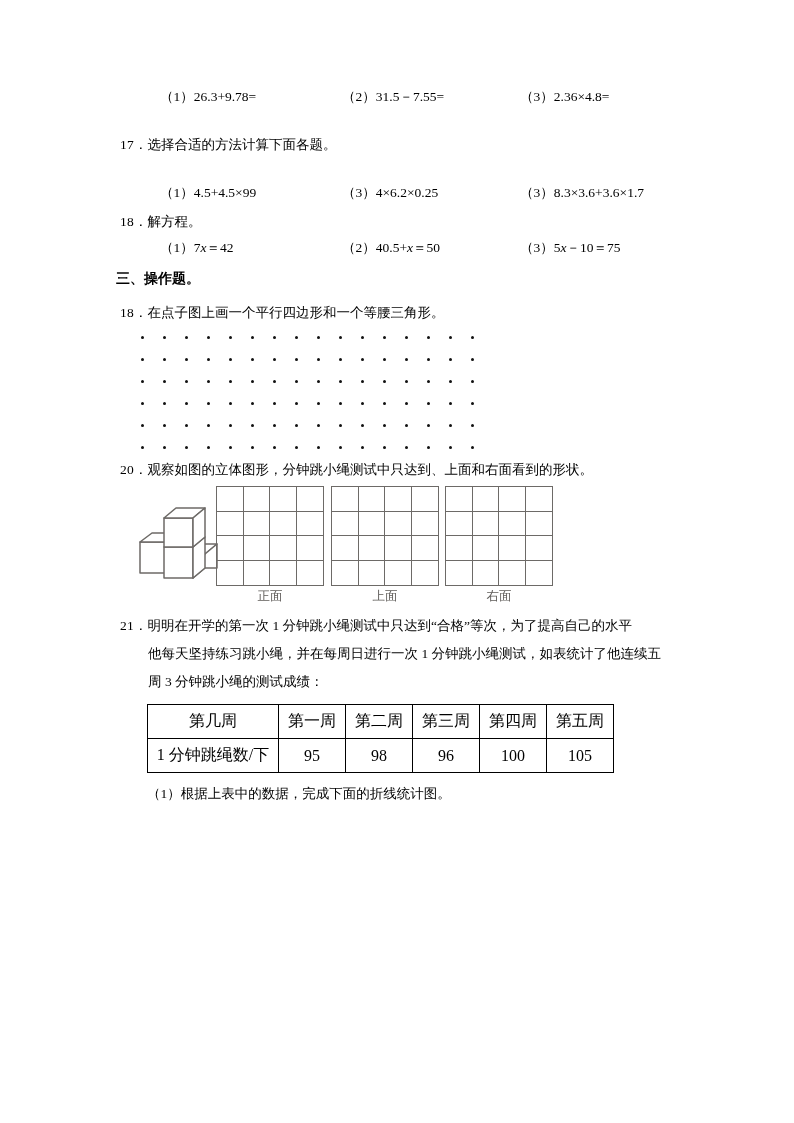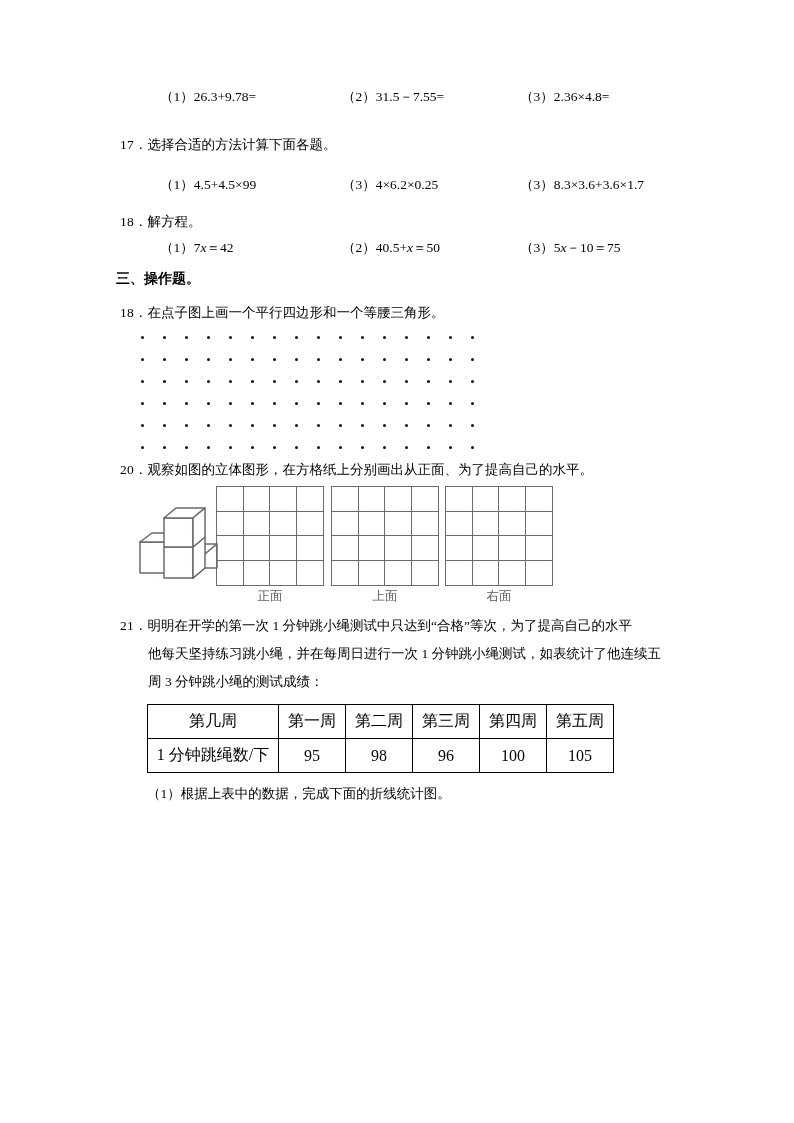--- a/index.html
+++ b/index.html
@@ -113,21 +113,21 @@
 
   <div class="sub-items" style="left:160px; top:88px; width:510px;">
     <span style="width:182px;">（1）26.3+9.78=</span>
     <span style="width:178px;">（2）31.5－7.55=</span>
     <span>（3）2.36×4.8=</span>
   </div>
 
   <div class="row" style="left:120px; top:135px;">
     <span class="qnum">17．</span><span>选择合适的方法计算下面各题。</span>
   </div>
-  <div class="sub-items" style="left:160px; top:176px; width:510px;">
+  <div class="sub-items" style="left:160px; top:184px; width:510px;">
     <span style="width:182px;">（1）4.5+4.5×99</span>
     <span style="width:178px;">（3）4×6.2×0.25</span>
     <span>（3）8.3×3.6+3.6×1.7</span>
   </div>
 
   <div class="row" style="left:120px; top:212px;">
     <span class="qnum">18．</span><span>解方程。</span>
   </div>
   <div class="sub-items" style="left:160px; top:239px; width:510px;">
     <span style="width:182px;"><span>（1）7</span><span class="it">x</span><span>＝42</span></span>
@@ -234,21 +234,21 @@
       <div class="dot" style="left: 198px; top: 110px;"></div>
       <div class="dot" style="left: 220px; top: 110px;"></div>
       <div class="dot" style="left: 242px; top: 110px;"></div>
       <div class="dot" style="left: 264px; top: 110px;"></div>
       <div class="dot" style="left: 286px; top: 110px;"></div>
       <div class="dot" style="left: 308px; top: 110px;"></div>
       <div class="dot" style="left: 330px; top: 110px;"></div>
     </div>
 
   <div class="row" style="left:120px; top:460px;">
-    <span class="qnum">20．</span><span>观察如图的立体图形，在方格纸上分别画出从正面、为了提高自己的水平。</span>
+    <span class="qnum">20．</span><span>观察如图的立体图形，分钟跳小绳测试中只达到、上面和右面看到的形状。</span>
   </div>
 
   <div class="solid" style="left:136px; top:492px;">
     <svg width="90" height="95" viewBox="0 0 90 95">
       <g fill="#ffffff" stroke="#6d6a67" stroke-width="1.5" stroke-linejoin="round">
 
         <polygon points="4,50 4,81 31,81 31,50"></polygon>
 
         <polygon points="4,50 16,41 43,41 31,50"></polygon>
 

